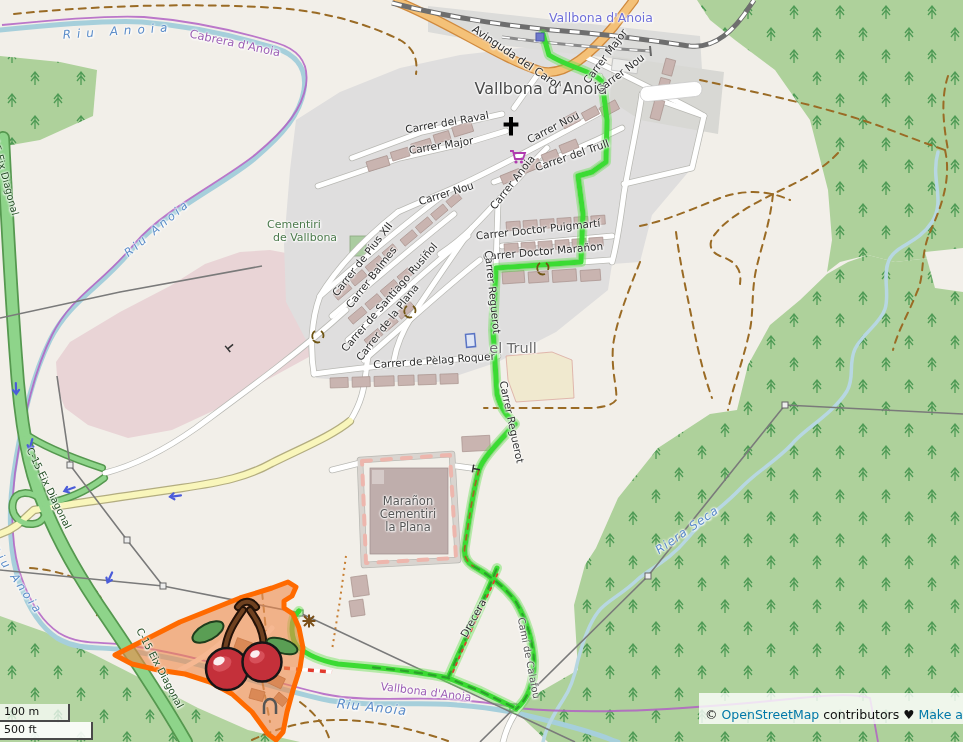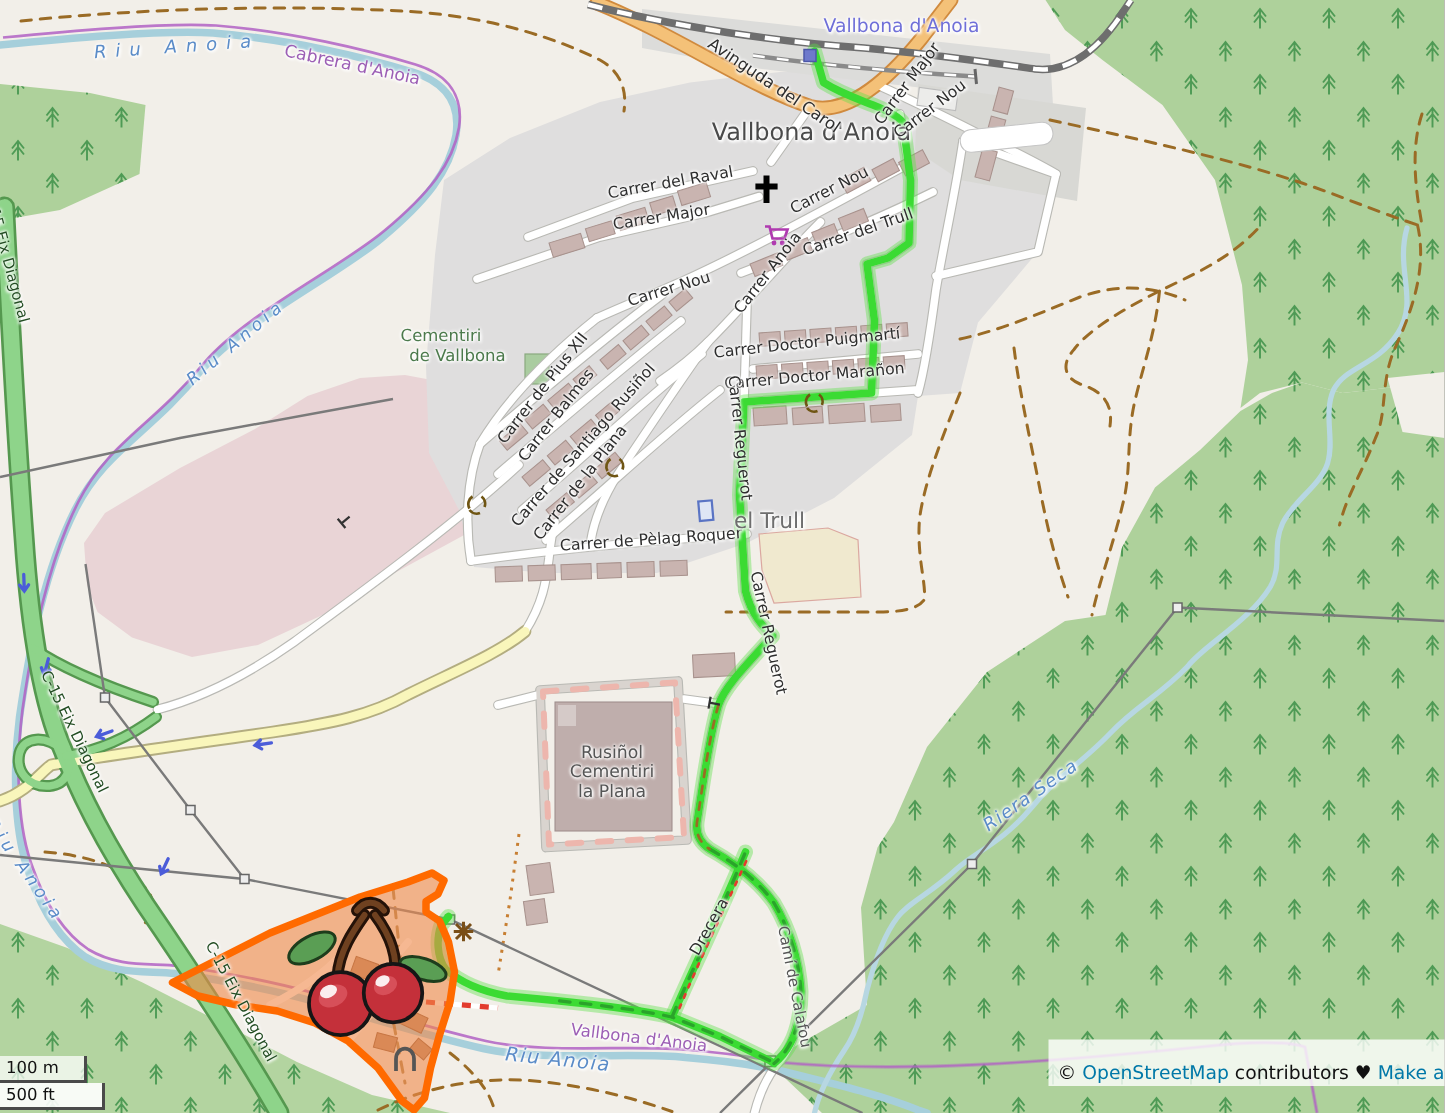--- a/index.html
+++ b/index.html
@@ -14,22 +14,22 @@
   .lbl.admin{color:#9c5fb5;}
   .lbl.place{color:#4a4a4a;}
   .lbl.rail{color:#6f6fd8;}
   .lbl.green{color:#4c7a4c;}
   .lbl.road{color:#234d23;font-size:10px;}
   .lbl.poi{color:#555;}
   
   #scalebox{position:absolute;left:0;bottom:2px;font-size:11px;color:#111;line-height:16px;}
   #scalebox .bar{background:rgba(255,255,255,.72);border-right:2px solid #4a4a4a;
                  border-bottom:2px solid #4a4a4a;padding:0 4px;box-sizing:border-box;}
-  #scalebox .metric{width:58px;}
-  #scalebox .imperial{width:70px;background:rgba(255,255,255,.9);}
+  #scalebox .metric{width:70px;}
+  #scalebox .imperial{width:93px;background:rgba(255,255,255,.9);}
   
   #attribution{position:absolute;right:0;bottom:18px;background:rgba(255,255,255,.8);
                font-size:12.5px;padding:14px 0 2px 6px;color:#111;white-space:nowrap;}
   #attribution a{color:#0078a8;text-decoration:none;}
 </style>
 </head>
 <body>
 
 <div id="stage">
 <svg width="963" height="742" viewBox="0 0 963 742">
@@ -412,21 +412,21 @@
 <div class="lbl" style="left:362px;top:259px;--r:-52deg;">Carrer de Pius XII</div>
 <div class="lbl" style="left:371px;top:277px;--r:-52deg;">Carrer Balmes</div>
 <div class="lbl" style="left:389px;top:297px;--r:-49deg;">Carrer de Santiago Rusiñol</div>
 <div class="lbl" style="left:387px;top:322px;--r:-52deg;">Carrer de la Plana</div>
 <div class="lbl" style="left:434px;top:360px;--r:-4deg;">Carrer de Pèlag Roquer</div>
 <div class="lbl" style="left:493px;top:292px;--r:84deg;">Carrer Reguerot</div>
 <div class="lbl" style="left:512px;top:422px;--r:78deg;">Carrer Reguerot</div>
 <div class="lbl green" style="left:294px;top:224px;font-size:11px;">Cementiri</div>
 <div class="lbl green" style="left:305px;top:237px;font-size:11px;">de Vallbona</div>
 <div class="lbl place" style="left:513px;top:348px;font-size:14.5px;color:#6e6e6e;">el Trull</div>
-<div class="lbl poi" style="left:408px;top:501px;font-size:11.5px;">Rusiñol</div>
+<div class="lbl poi" style="left:408px;top:501px;font-size:11.5px;">Marañon</div>
 <div class="lbl poi" style="left:408px;top:514px;font-size:11.5px;">Cementiri</div>
 <div class="lbl poi" style="left:408px;top:527px;font-size:11.5px;">la Plana</div>
 <div class="lbl" style="left:473px;top:618px;--r:-61deg;">Drecera</div>
 <div class="lbl poi" style="left:529px;top:658px;--r:79deg;font-size:10px;">Camí de Calafou</div>
 
 <div id="scalebox">
   <div class="bar metric">100 m</div>
   <div class="bar imperial">500 ft</div>
 </div>
 

